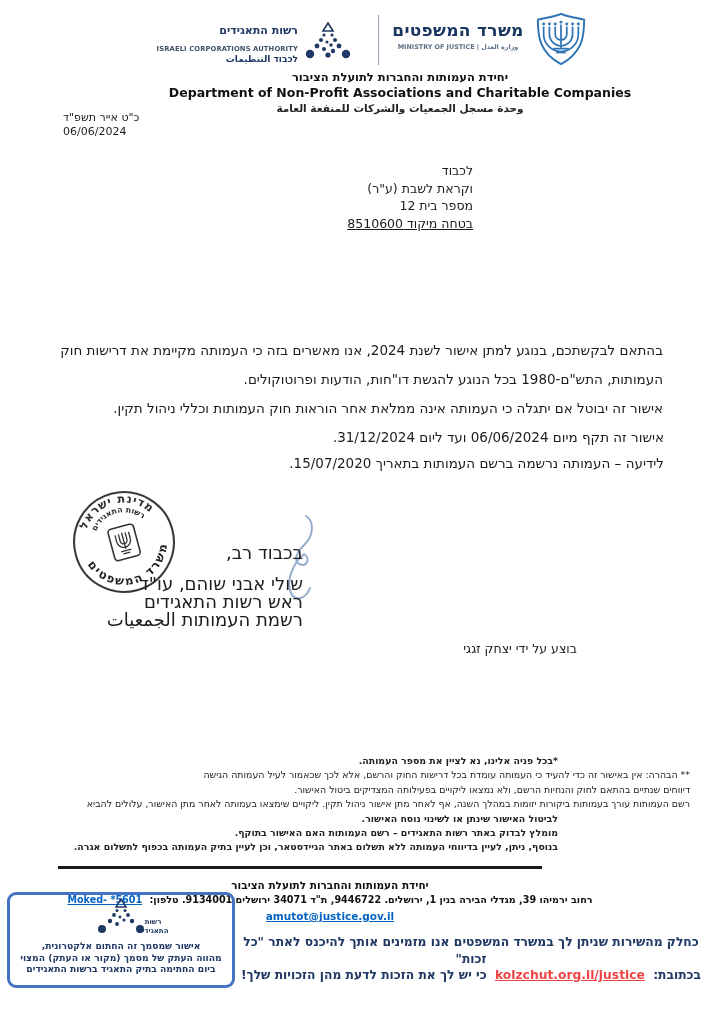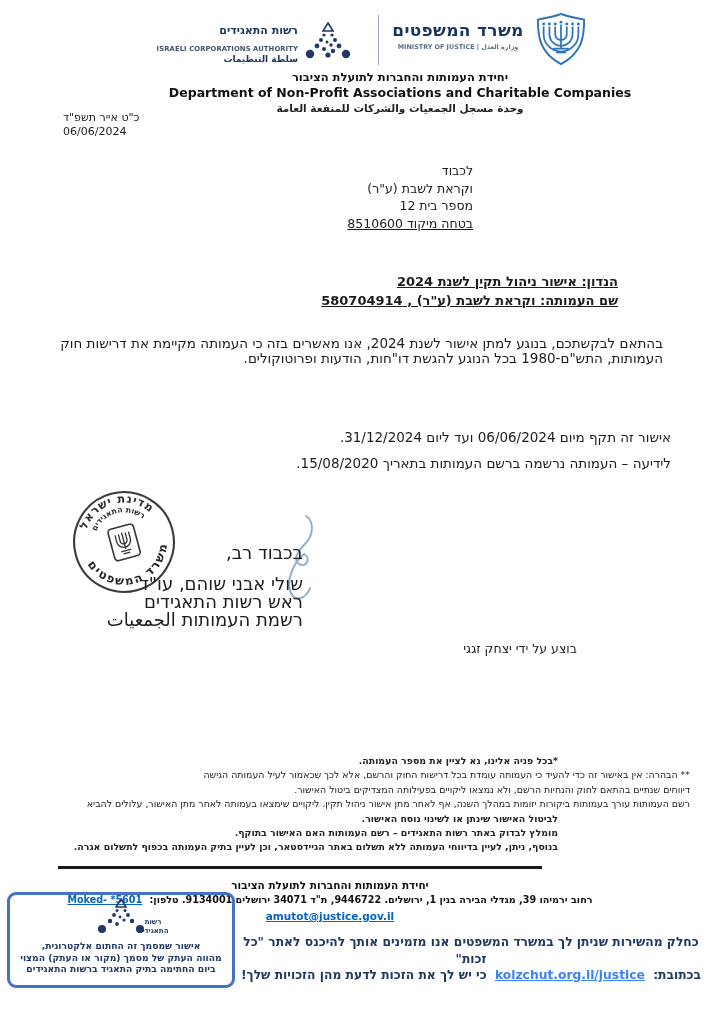--- a/index.html
+++ b/index.html
@@ -25,22 +25,22 @@
   .dept-ar{font-size:10.5px;font-weight:bold;color:#222;margin-top:2px;}
 
   
   .dateline{left:63px;top:111px;font-size:11px;line-height:13.5px;text-align:left;}
   .recipient{right:252px;top:162px;text-align:right;font-size:12.5px;line-height:17.5px;}
   .recipient .uline{text-decoration:underline;}
   .subject{right:107px;top:272px;text-align:right;font-size:13px;font-weight:bold;line-height:19px;}
   .subject div{text-decoration:underline;}
 
   
-  .body-text{left:57px;top:336px;width:606px;text-align:right;font-size:13.5px;line-height:15px;}
-  .validity{left:65px;top:425px;width:606px;text-align:right;font-size:13.5px;line-height:25.5px;}
+  .body-text{left:57px;top:336px;width:606px;text-align:right;font-size:13.5px;line-height:29px;}
+  .validity{left:58px;top:425px;width:606px;text-align:right;font-size:13.5px;line-height:25.5px;}
 
   
   .stamp{left:68px;top:486px;}
   .sig-block{right:422px;top:544px;text-align:right;font-size:18px;line-height:18px;}
   .sig-name{margin-top:13px;}
   .signature-svg{left:276px;top:512px;}
   .executed{right:148px;top:641px;text-align:right;font-size:12.5px;}
 
   
   .footnotes{left:50px;top:754px;width:640px;text-align:right;font-size:9.4px;line-height:14.4px;color:#222;}
@@ -56,21 +56,21 @@
   .email-link{display:inline-block;margin-top:4px;font-size:10.5px;font-weight:bold;color:#0563c1;text-decoration:underline;}
 
   
   .seal-box{left:7px;top:892px;width:228px;height:96px;border:3px solid #4472c4;border-radius:9px;
             display:flex;flex-direction:column;align-items:center;justify-content:flex-start;padding-top:3px;box-sizing:border-box;}
   .box-line{font-size:9.2px;line-height:11.6px;font-weight:bold;color:#1f3864;text-align:center;width:100%;}
 
   
   .kolzchut{left:240px;top:934px;width:462px;text-align:center;color:#1f3864;font-weight:bold;
             font-size:12.3px;line-height:16.5px;}
-  .kz-link{color:#3b82f6;text-decoration:underline;font-weight:bold;margin:12px 4px;unicode-bidi:isolate;}
+  .kz-link{color:#ef4444;text-decoration:underline;font-weight:bold;margin:12px 4px;unicode-bidi:isolate;}
 </style>
 </head>
 <body>
 
 <div class="page">
 
   <svg class="abs emblem" width="58" height="54" viewBox="0 0 60 56">
     <path d="M30 2 C21 6 11 6 6 8 C6 26 8 42 30 54 C52 42 54 26 54 8 C49 6 39 6 30 2 Z" fill="none" stroke="#2e74b5" stroke-width="2"></path>
     <g stroke="#2e74b5" stroke-width="1.8" fill="none">
       <line x1="30" y1="13" x2="30" y2="38"></line>
@@ -113,53 +113,50 @@
         <circle cx="30" cy="30" r="2.2"></circle>
       <circle cx="7" cy="33" r="4.2"></circle>
         <circle cx="43" cy="33" r="4.2"></circle>
       <circle cx="25" cy="34" r="2.6"></circle>
     </g>
   </svg>
 
   <div class="abs authority-text">
     <div class="authority-title rtl">רשות התאגידים</div>
     <div class="authority-en">ISRAELI CORPORATIONS AUTHORITY</div>
-    <div class="authority-ar" dir="rtl">سلطة التنظيمات</div>
+    <div class="authority-ar" dir="rtl">לכבוד التنظيمات</div>
   </div>
 
   <div class="abs dept">
     <div class="dept-he rtl">יחידת העמותות והחברות לתועלת הציבור</div>
     <div class="dept-en">Department of Non-Profit Associations and Charitable Companies</div>
     <div class="dept-ar" dir="rtl">وحدة مسجل الجمعيات والشركات للمنفعة العامة</div>
   </div>
 
   <div class="abs dateline">
     <div class="rtl" style="text-align:left;">כ"ט אייר תשפ"ד</div>
     <div>06/06/2024</div>
   </div>
 
   <div class="abs recipient rtl">
     <div>לכבוד</div>
     <div>וקראת לשבת (ע"ר)</div>
     <div>מספר בית 12</div>
     <div class="uline">בטחה מיקוד 8510600</div>
   </div>
 
-  <div class="abs subject rtl">
-    <div>הנדון: אישור ניהול תקין לשנת 2024</div>
-    <div>שם העמותה: וקראת לשבת (ע"ר) , 580704914</div>
-  </div>
 
   <div class="abs body-text rtl">
     <div>בהתאם לבקשתכם, בנוגע למתן אישור לשנת 2024, אנו מאשרים בזה כי העמותה מקיימת את דרישות חוק העמותות, התש"ם-1980 בכל הנוגע להגשת דו"חות, הודעות ופרוטוקולים.</div>
+    <div>אישור זה יבוטל אם יתגלה כי העמותה אינה ממלאת אחר הוראות חוק העמותות וכללי ניהול תקין.</div>
   </div>
 
   <div class="abs validity rtl">
     <div>אישור זה תקף מיום 06/06/2024 ועד ליום 31/12/2024.</div>
-    <div>לידיעה – העמותה נרשמה ברשם העמותות בתאריך 15/08/2020.</div>
+    <div>לידיעה – העמותה נרשמה ברשם העמותות בתאריך 15/07/2020.</div>
   </div>
 
   <svg class="abs stamp" width="112" height="112" viewBox="0 0 128 128">
     <g transform="rotate(-15 64 64)">
       <circle cx="64" cy="64" r="57" fill="none" stroke="#3a3a3a" stroke-width="2.4"></circle>
       <path id="st-top" d="M 19 64 A 45 45 0 0 1 109 64" fill="none"></path>
       <text fill="#2b2b2b" font-size="13" font-weight="bold" letter-spacing="1">
         <textPath xlink:href="#st-top" href="#st-top" startOffset="50%" text-anchor="middle">מדינת ישראל</textPath>
       </text>
       <path id="st-inner" d="M 30 64 A 34 34 0 0 1 98 64" fill="none"></path>

